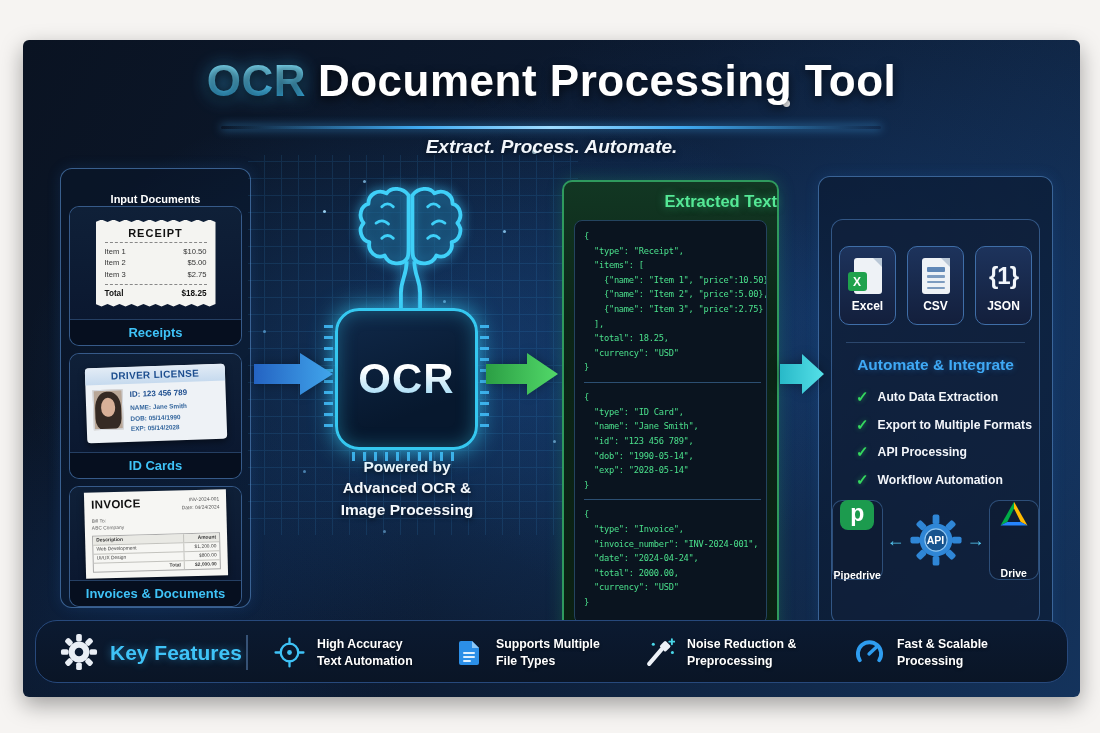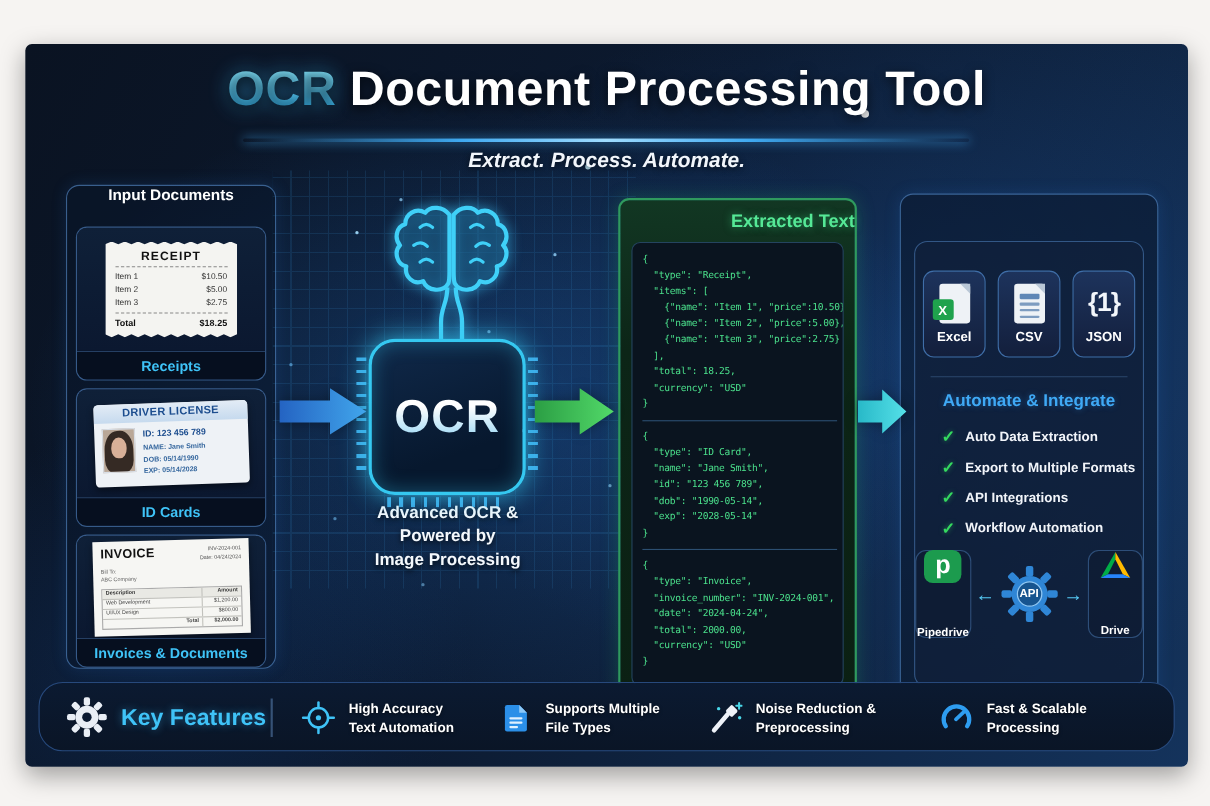--- a/index.html
+++ b/index.html
@@ -35,21 +35,21 @@
   .subtitle { position:absolute; top:96px; left:0; width:100%; text-align:center;
     font-size:19px; font-style:italic; font-weight:bold; color:#f2f6fb;
     text-shadow:0 2px 6px rgba(0,0,0,.6); }
 
   
   .panel { position:absolute; border:1.5px solid rgba(96,156,226,.55); border-radius:12px;
     background:rgba(10,22,42,.55); box-shadow:0 0 14px rgba(40,110,200,.18); }
 
   
   .input-panel { left:37px; top:128px; width:191px; height:440px; }
-  .panel-h { margin-top:0; text-align:center; color:#fff; font-weight:bold; font-size:14px; }
+  .panel-h { margin-top:24px; text-align:center; color:#fff; font-weight:bold; font-size:11px; }
   .doc-group { position:absolute; left:8px; width:173px; border:1.5px solid rgba(96,156,226,.5);
     border-radius:10px; background:#0c1930; overflow:hidden; display:flex; flex-direction:column; }
   .doc-thumb { flex:1; display:flex; align-items:center; justify-content:center;
     background:linear-gradient(#0f2038,#0b1830); overflow:hidden; }
   .group-label { height:26px; line-height:25px; text-align:center; color:#3fc3f7; font-weight:bold;
     font-size:13px; background:rgba(6,14,28,.85); border-top:1px solid rgba(96,156,226,.35); }
   .receipt-group { top:37px; height:140px; }
   .id-group { top:184px; height:126px; }
   .invoice-group { top:317px; height:121px; }
 
@@ -325,22 +325,22 @@
     <defs>
         <linearGradient id="gt" x1="0" y1="0" x2="1" y2="0">
           <stop offset="0" stop-color="#28b9c8"></stop>
           <stop offset="1" stop-color="#55e0e8"></stop>
         </linearGradient>
       </defs>
     <polygon points="0,11 22,11 22,1 44,21 22,41 22,31 0,31" fill="url(#gt)"></polygon>
   </svg>
 
   <div class="powered">
+    <div>Powered by</div>
     <div>Advanced OCR &amp;</div>
-    <div>Powered by</div>
     <div>Image Processing</div>
   </div>
 
   <section class="extracted-panel">
     <div class="ex-title">Extracted Text</div>
     <div class="code-box">
       <pre>{
   "type": "Receipt",
   "items": [
     {"name": "Item 1", "price":10.50},
@@ -401,21 +401,21 @@
         <div class="check-row">
             <span class="check-glyph">✓</span>
             <span class="check-text">Auto Data Extraction</span>
           </div>
         <div class="check-row">
             <span class="check-glyph">✓</span>
             <span class="check-text">Export to Multiple Formats</span>
           </div>
         <div class="check-row">
             <span class="check-glyph">✓</span>
-            <span class="check-text">API Integrations</span>
+            <span class="check-text">API Processing</span>
           </div>
         <div class="check-row">
             <span class="check-glyph">✓</span>
             <span class="check-text">Workflow Automation</span>
           </div>
       </div>
 
       <div class="integrations">
         <div class="intg-tile">
           <div class="pd-badge">p</div>

